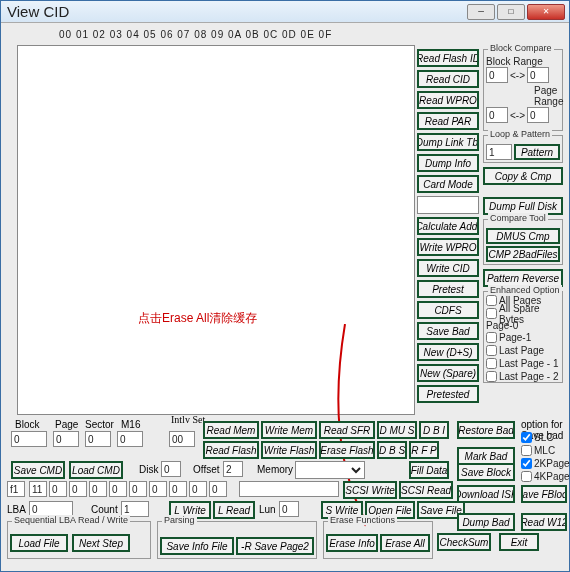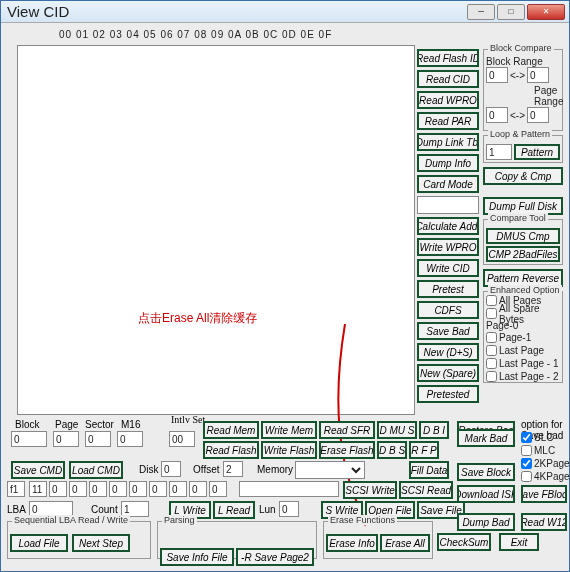--- a/index.html
+++ b/index.html
@@ -191,21 +191,21 @@
     <input class="input" style="position: absolute; top: 478px; left: 120px; width: 28px;" value="1">
     <div class="btn" style="position:absolute;top:478px;left:168px;width:42px;">L Write</div>
     <div class="btn" style="position:absolute;top:478px;left:212px;width:42px;">L Read</div>
     <span class="txt" style="top:481px;left:258px;">Lun</span>
     <input class="input" style="position: absolute; top: 478px; left: 278px; width: 20px;" value="0">
     <div class="btn" style="position:absolute;top:478px;left:320px;width:42px;">S Write</div>
     <div class="btn" style="position:absolute;top:478px;left:364px;width:50px;">Open File</div>
     <div class="btn" style="position:absolute;top:478px;left:416px;width:48px;">Save File</div>
 
     <div class="btn" style="position:absolute;top:398px;left:456px;width:58px;">Restore Bad</div>
-    <div class="btn" style="position:absolute;top:406px;left:456px;width:58px;">Mark Bad</div>
+    <div class="btn" style="position:absolute;top:424px;left:456px;width:58px;">Mark Bad</div>
     <div class="btn" style="position:absolute;top:440px;left:456px;width:58px;">Save Block</div>
     <div class="btn" style="position:absolute;top:462px;left:456px;width:58px;">Download ISP</div>
     <div class="btn" style="position:absolute;top:490px;left:456px;width:58px;">Dump Bad</div>
 
     <span class="txt" style="top:396px;left:520px;width:48px;">option for Save bad</span>
     <div style="position:absolute;top:408px;left:520px;">
       <div class="chk">
           <input type="checkbox" checked="" style="">
           <span class="lbl">SLC</span>
         </div>
@@ -228,21 +228,21 @@
     <div class="fieldset" style="top:498px;left:6px;width:144px;height:38px;">
       <span class="legend">Sequential LBA Read / Write</span>
       <div style="display:flex;gap:4px;margin-top:10px;">
         <div class="btn" style="width:58px;">Load File</div>
         <div class="btn" style="width:58px;">Next Step</div>
       </div>
     </div>
 
     <div class="fieldset" style="top:498px;left:156px;width:160px;height:38px;">
       <span class="legend">Parsing</span>
-      <div style="display:flex;gap:2px;margin-top:24px;">
+      <div style="display:flex;gap:2px;margin-top:13px;">
         <div class="btn" style="width:74px;">Save Info File</div>
         <div class="btn" style="width:78px;">-R Save Page2</div>
       </div>
     </div>
 
     <div class="fieldset" style="top:498px;left:322px;width:110px;height:38px;">
       <span class="legend">Erase Functions</span>
       <div style="display:flex;gap:2px;margin-top:10px;">
         <div class="btn" style="width:52px;">Erase Info</div>
         <div class="btn" style="width:50px;">Erase All</div>

